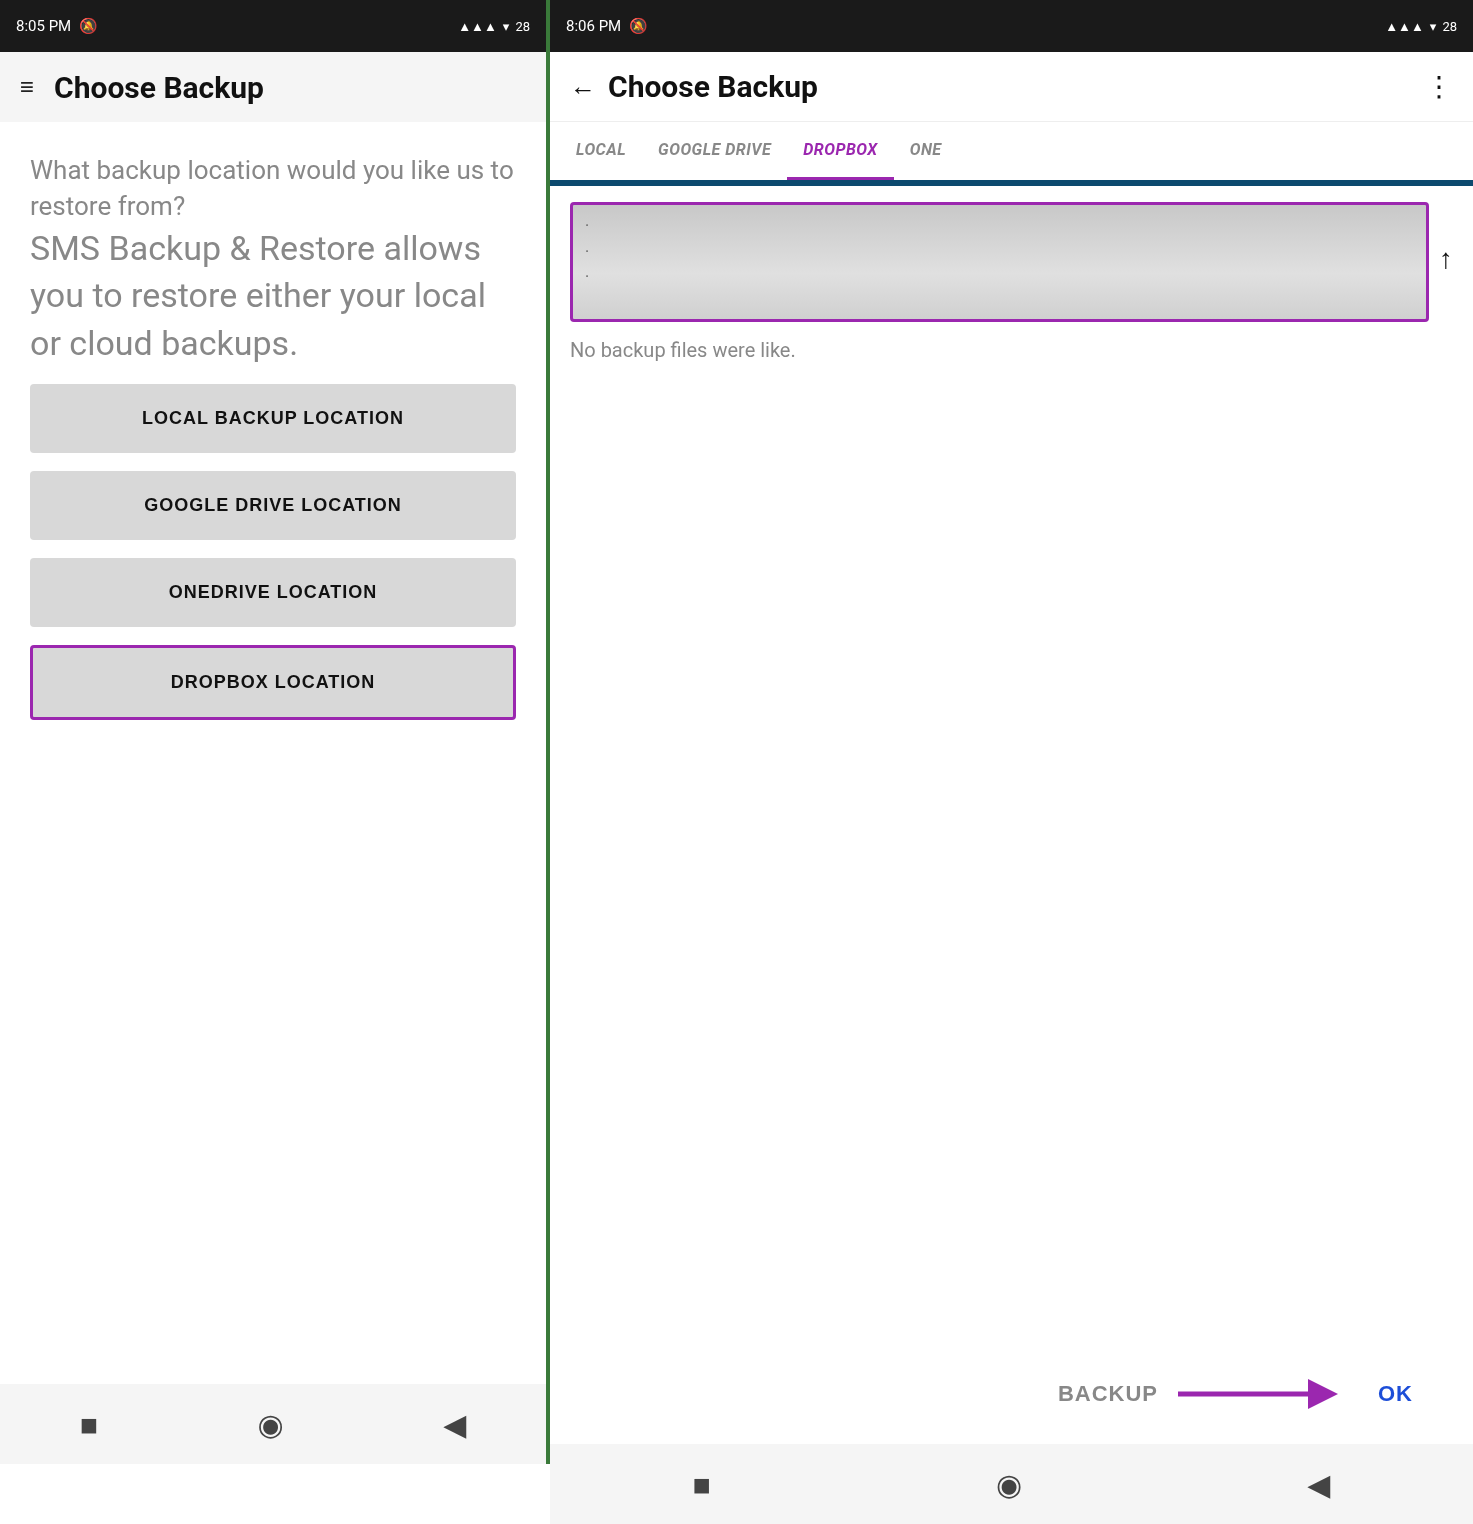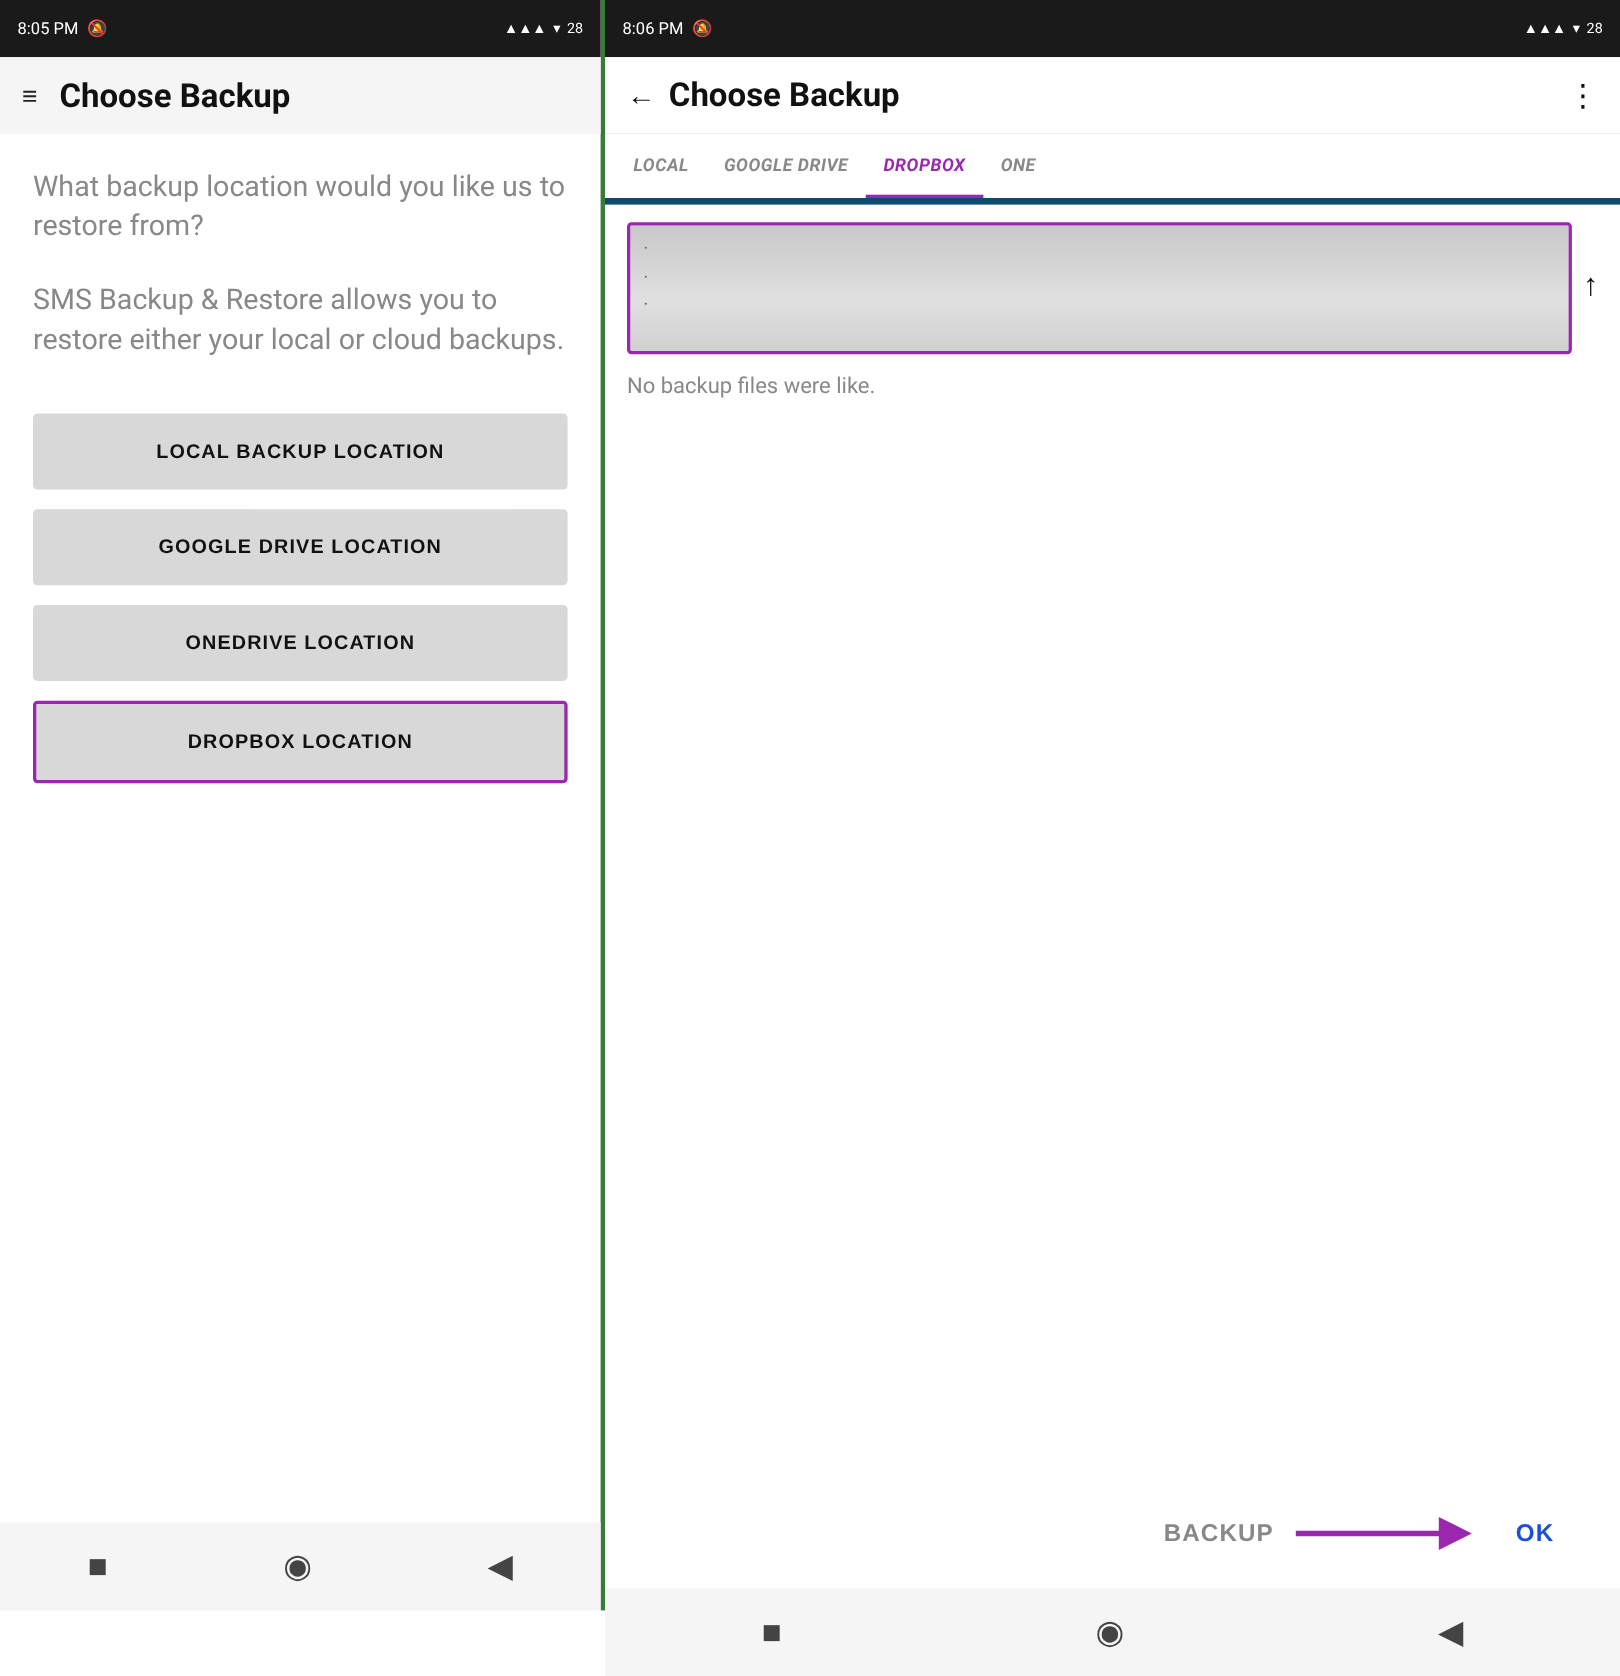--- a/index.html
+++ b/index.html
@@ -55,27 +55,26 @@
       flex: 1;
       padding: 30px 30px 0 30px;
       display: flex;
       flex-direction: column;
       gap: 0;
     }
     .description-text {
       font-size: 26px;
       color: #888;
       line-height: 1.4;
-      margin-bottom: 30px;
     }
     .description-text2 {
-      font-size: 26px;
+      font-size: 34px;
       color: #888;
       line-height: 1.4;
-      margin-bottom: 48px;
+      margin-bottom: 16px;
     }
 
     .btn-location {
       background: #d8d8d8;
       border: none;
       border-radius: 4px;
       padding: 24px 0;
       font-size: 18px;
       font-weight: bold;
       letter-spacing: 1px;

